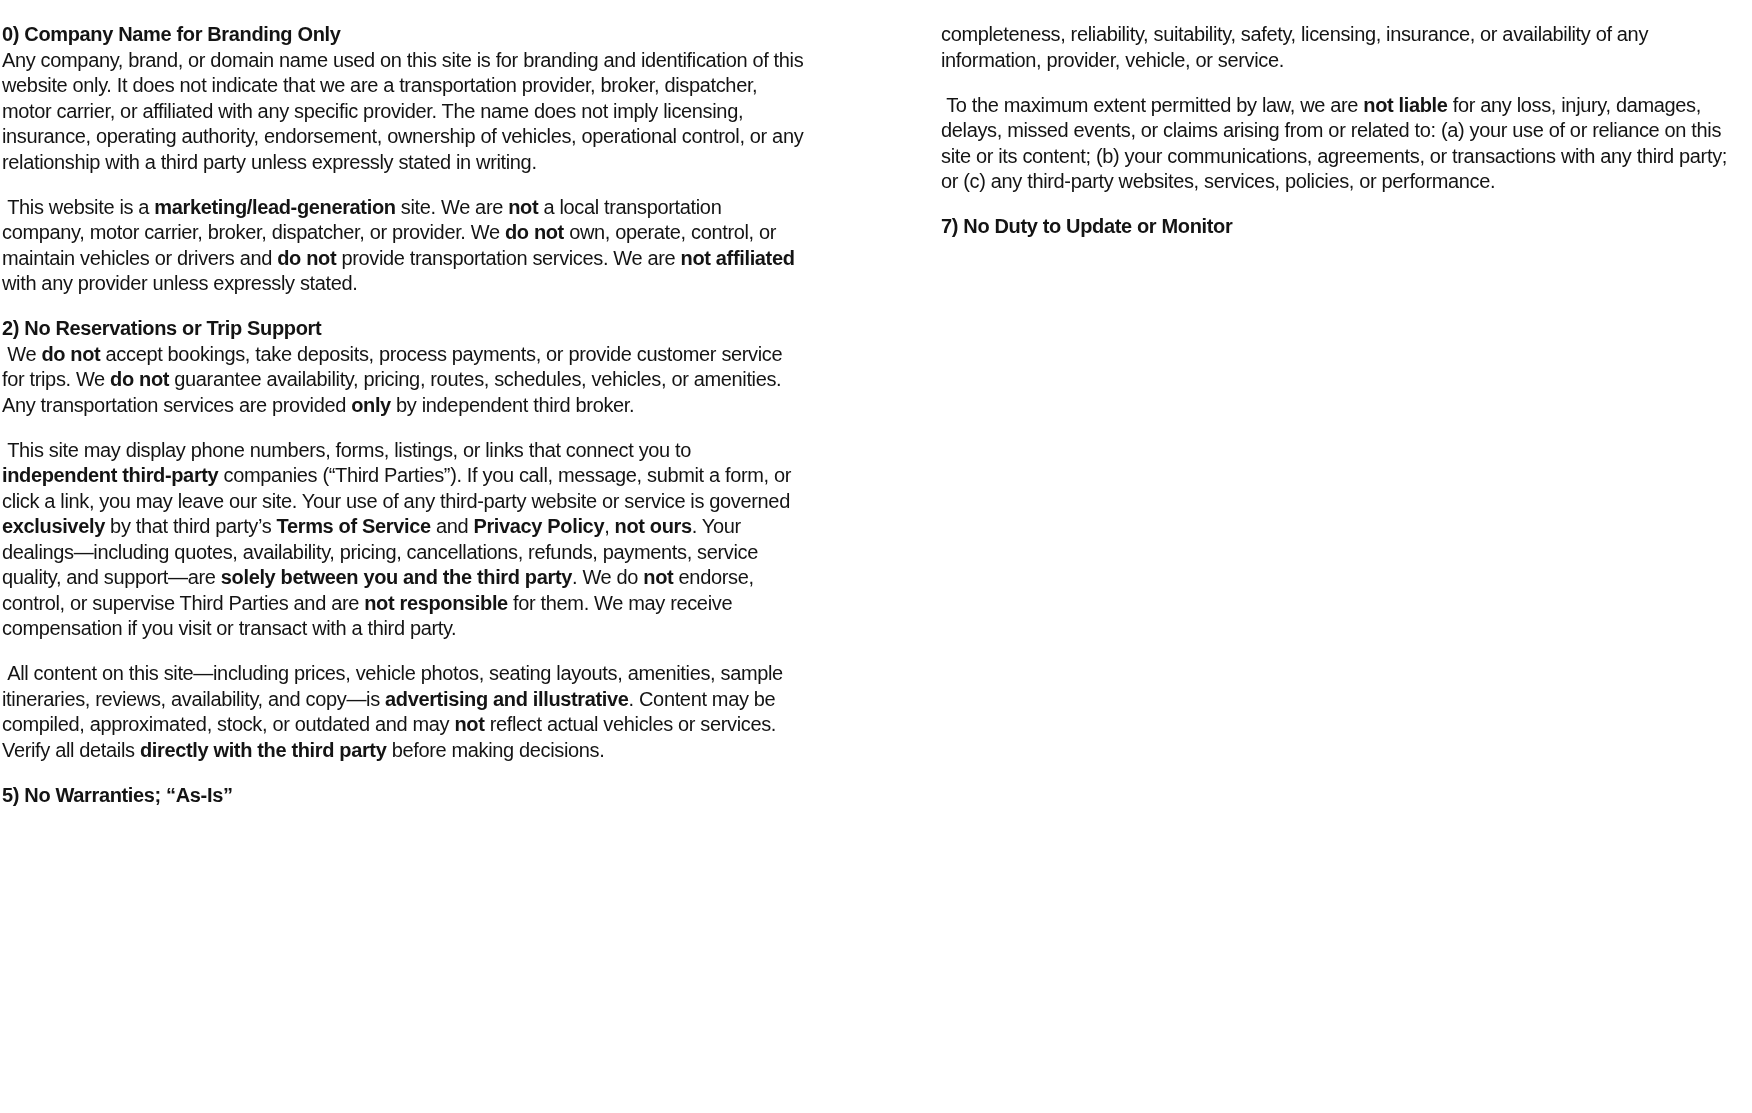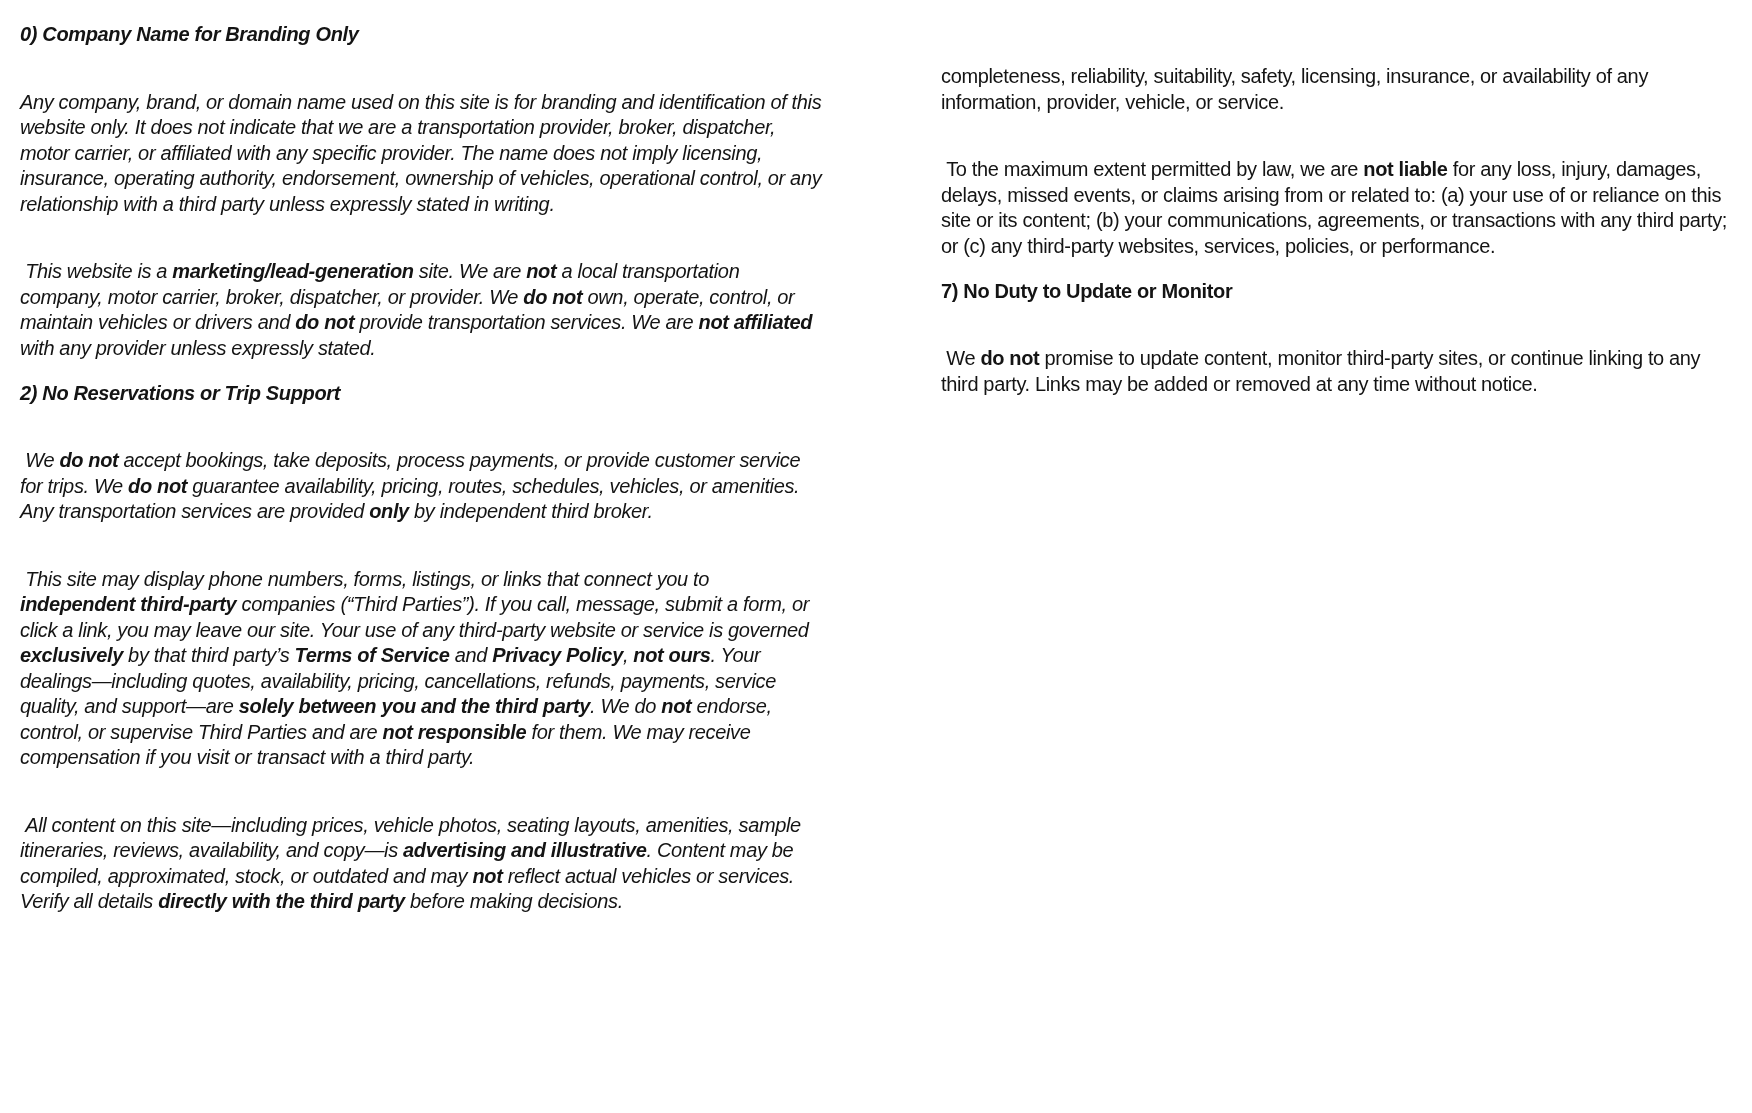--- a/index.html
+++ b/index.html
@@ -12,31 +12,30 @@
     font-size: 20px;
     line-height: 25.5px;
     letter-spacing: -0.35px;
     position: relative;
     overflow: hidden;
   }
   .col {
     position: absolute;
     top: 22px;
   }
-  .col-left  { left: 20px;  width: 804px; font-style: italic; }
+  .col-left  { left: 2px;  width: 804px; }
   .col-right { left: 941px; width: 800px; }
   .section { margin: 0 0 19.5px 0; }
   .section:last-child { margin-bottom: 0; }
   .heading {
     font-weight: 700;
     white-space: pre-wrap;
   }
   .body {
     white-space: pre-wrap;
-    margin-top: 42px;
   }
   .body b { font-weight: 700; }
 </style>
 </head>
 <body style="background: rgb(255, 255, 255); color: rgb(20, 20, 20);">
 
 <div class="col col-left" id="col-left">
     <div class="section">
       <div class="heading">0) Company Name for Branding Only</div>
       <div class="body"><span>Any company, brand, or domain name used on this site is for branding and identification of this website only. It does not indicate that we are a transportation provider, broker, dispatcher, motor carrier, or affiliated with any specific provider. The name does not imply licensing, insurance, operating authority, endorsement, ownership of vehicles, operational control, or any relationship with a third party unless expressly stated in writing.</span></div>
@@ -48,26 +47,26 @@
       <div class="heading">2) No Reservations or Trip Support</div>
       <div class="body"><span> We </span><b>do not</b><span> accept bookings, take deposits, process payments, or provide customer service for trips. We </span><b>do not</b><span> guarantee availability, pricing, routes, schedules, vehicles, or amenities. Any transportation services are provided </span><b>only</b><span> by independent third broker.</span></div>
     </div>
     <div class="section">
       <div class="body"><span> This site may display phone numbers, forms, listings, or links that connect you to </span><b>independent third-party</b><span> companies (“Third Parties”). If you call, message, submit a form, or click a link, you may leave our site. Your use of any third-party website or service is governed </span><b>exclusively</b><span> by that third party’s </span><b>Terms of Service</b><span> and </span><b>Privacy Policy</b><span>, </span><b>not ours</b><span>. Your dealings—including quotes, availability, pricing, cancellations, refunds, payments, service quality, and support—are </span><b>solely between you and the third party</b><span>. We do </span><b>not</b><span> endorse, control, or supervise Third Parties and are </span><b>not responsible</b><span> for them. We may receive compensation if you visit or transact with a third party.</span></div>
     </div>
     <div class="section">
       <div class="body"><span> All content on this site—including prices, vehicle photos, seating layouts, amenities, sample itineraries, reviews, availability, and copy—is </span><b>advertising and illustrative</b><span>. Content may be compiled, approximated, stock, or outdated and may </span><b>not</b><span> reflect actual vehicles or services. Verify all details </span><b>directly with the third party</b><span> before making decisions.</span></div>
     </div>
     <div class="section">
+      <div class="heading">5) No Warranties; “As-Is”</div>
     </div>
   </div>
 <div class="col col-right" id="col-right">
     <div class="section">
       <div class="body"><span>completeness, reliability, suitability, safety, licensing, insurance, or availability of any information, provider, vehicle, or service.</span></div>
     </div>
     <div class="section">
       <div class="body"><span> To the maximum extent permitted by law, we are </span><b>not liable</b><span> for any loss, injury, damages, delays, missed events, or claims arising from or related to: (a) your use of or reliance on this site or its content; (b) your communications, agreements, or transactions with any third party; or (c) any third-party websites, services, policies, or performance.</span></div>
     </div>
     <div class="section">
       <div class="heading">7) No Duty to Update or Monitor</div>
-      <div class="body"><span> We </span><b>do not</b><span> promise to update content, monitor third-party sites, or continue linking to any third party. Links may be added or removed at any time without notice.</span></div>
     </div>
   </div>
 
 </body></html>

